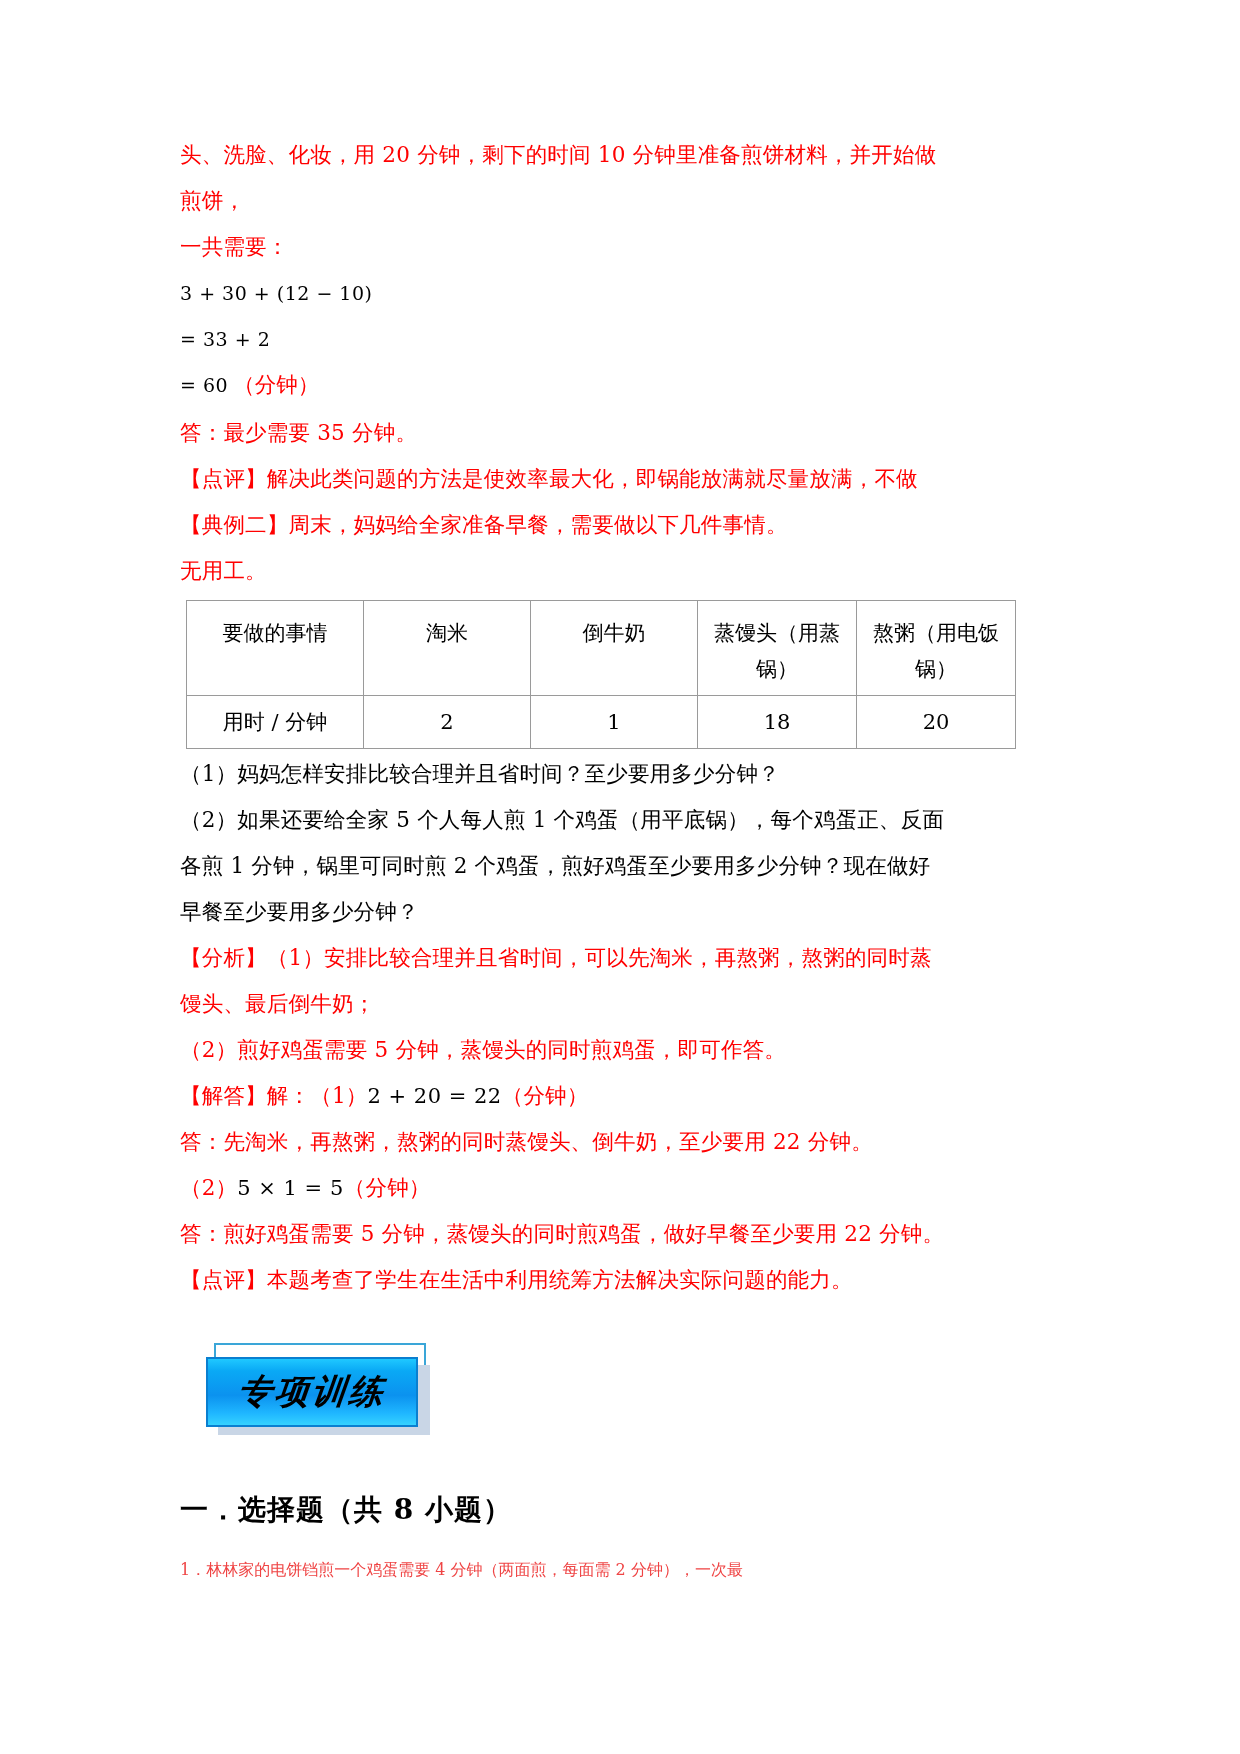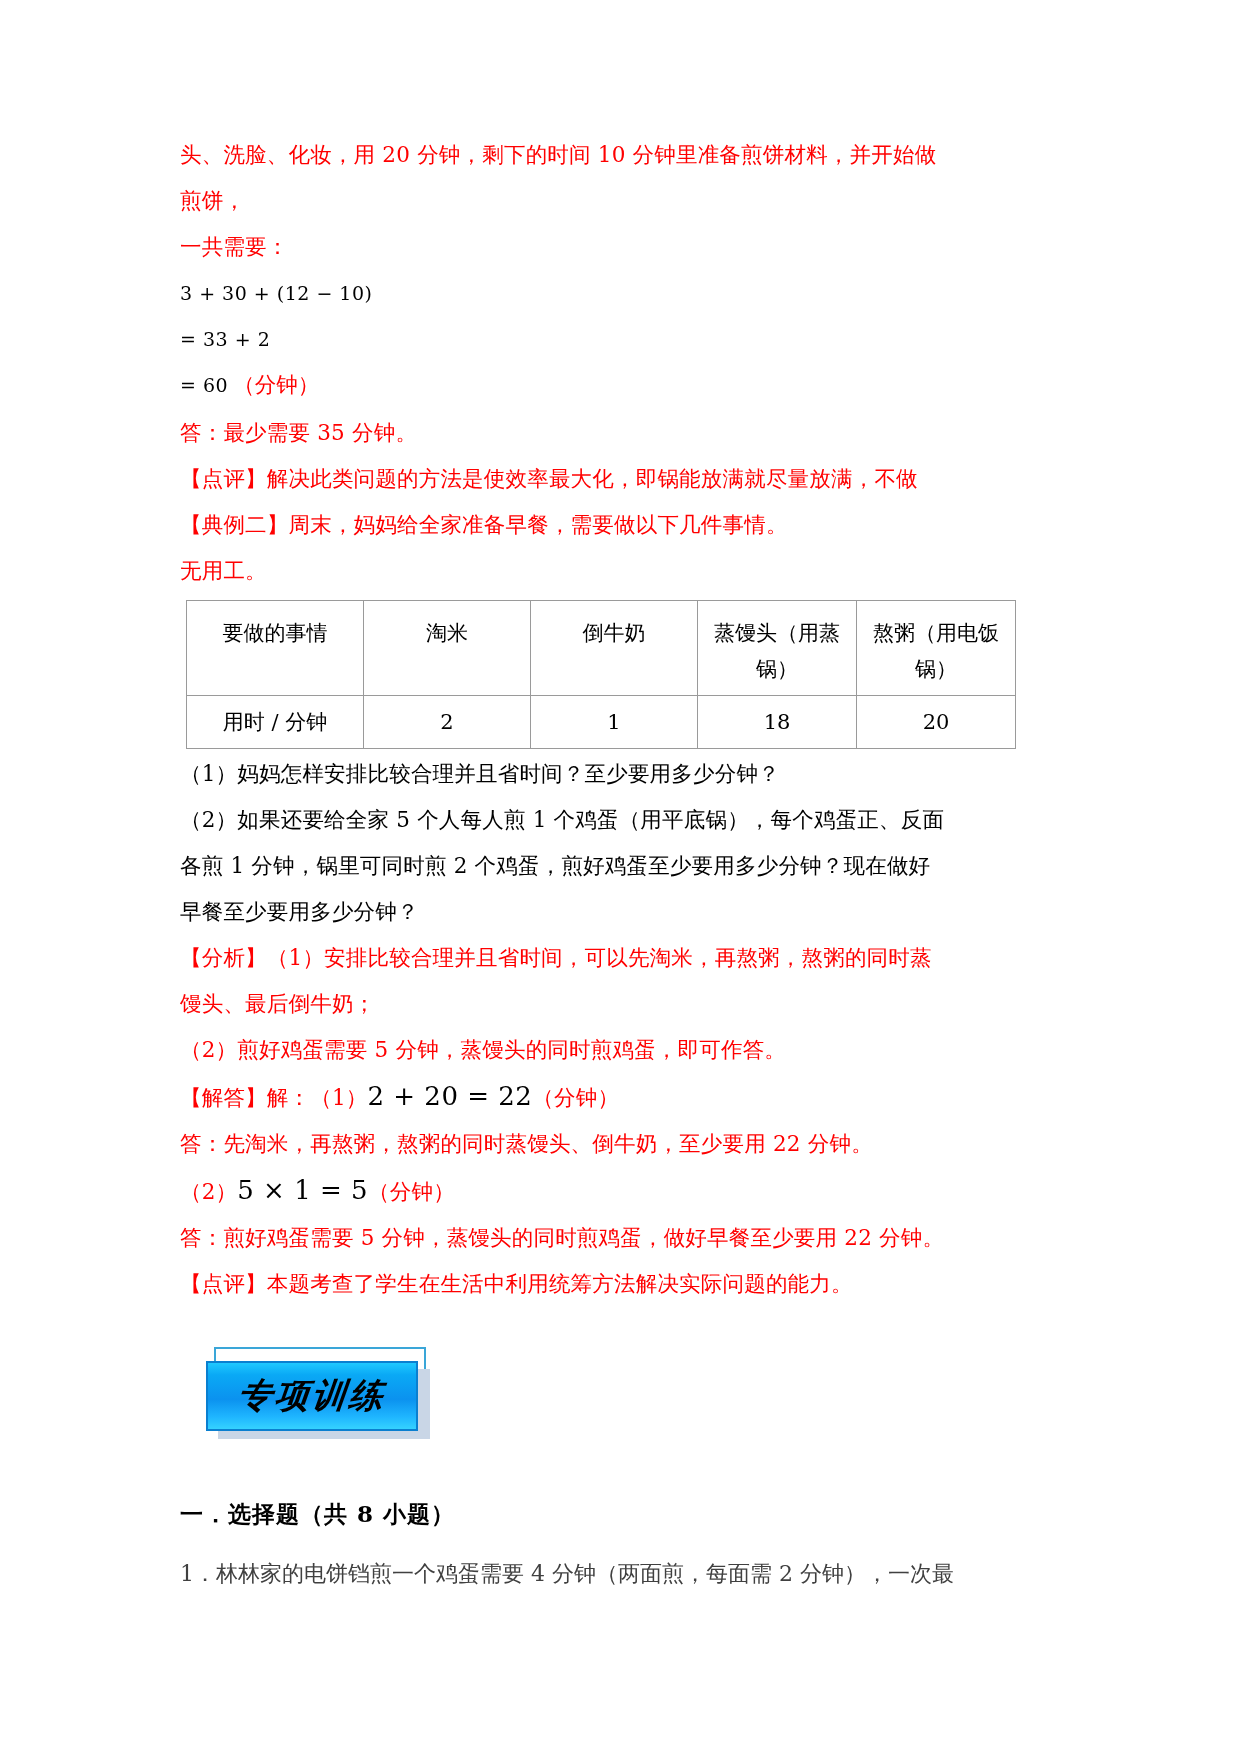--- a/index.html
+++ b/index.html
@@ -40,21 +40,21 @@
   .math {
     font-family: "DejaVu Serif", "Liberation Serif", serif;
     font-size: 19px;
     letter-spacing: 0.5px;
   }
   .math-line {
     line-height: 46px;
     color: #000000;
   }
   .inline-math {
-    font-size: 26px;
+    font-size: 21px;
     letter-spacing: 0.5px;
   }
 
   
   table.task-table {
     border-collapse: collapse;
     width: 760px;
     margin: 6px 0 2px 6px;
     table-layout: fixed;
   }
@@ -122,33 +122,33 @@
     font-size: 34px;
     font-weight: bold;
     font-style: italic;
     color: #000000;
     letter-spacing: 3px;
     transform: skewX(-6deg);
   }
 
   
   .section-title {
-    font-size: 23px;
+    font-size: 28px;
     font-weight: bold;
     line-height: 46px;
     margin-top: 34px;
     color: #000;
     letter-spacing: 1px;
   }
   .exercise {
-    font-size: 22px;
+    font-size: 16px;
     line-height: 46px;
     margin-top: 14px;
     white-space: nowrap;
-    color: #404040;
+    color: #ef4444;
   }
 </style>
 </head>
 <body>
 
 <div class="page">
   <div class="content">
 
     <div class="line red">头、洗脸、化妆，用 20 分钟，剩下的时间 10 分钟里准备煎饼材料，并开始做</div>
     <div class="line red">煎饼，</div>

